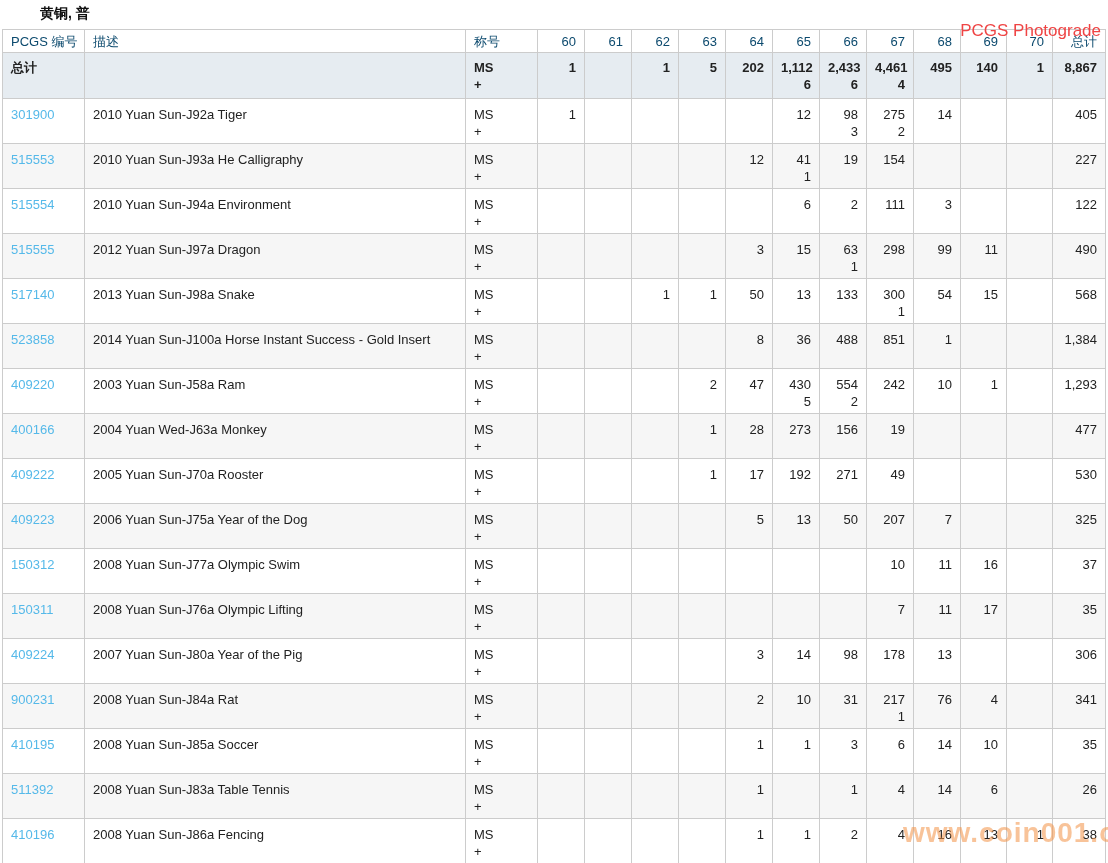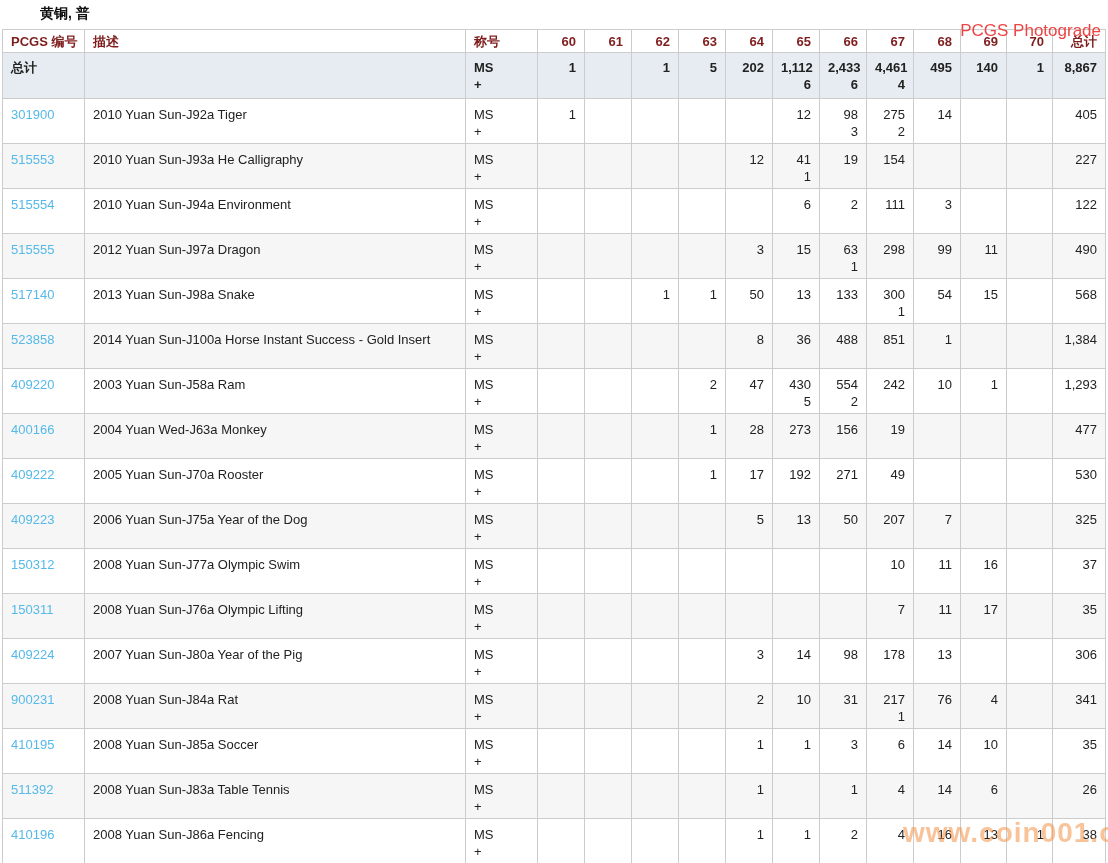--- a/index.html
+++ b/index.html
@@ -24,21 +24,21 @@
     width:1103px; margin-left:2px;
     border:1px solid #999;
   }
   th, td {
     border:1px solid #ccc;
     font-size:13px; line-height:17px;
     vertical-align:top;
     padding:3px 8px;
     overflow:hidden; white-space:nowrap;
   }
-  thead th { font-weight:bold; color:#7f1d1d; height:22px; text-align:left; padding:3px 8px 2px 8px; }
+  thead th { font-weight:normal; color:#0c4a6e; height:22px; text-align:left; padding:3px 8px 2px 8px; }
   thead th.num, td.num { text-align:right; }
   tr.totals td { background:#e6ecf1; font-weight:bold; height:46px; padding-top:6px; }
   tr.data-row td { height:45px; padding-top:7px; }
   tr.data-row.alt td { background:#f6f6f6; }
   .plink { color:#55b9e9; cursor:pointer; }
   .desig div { line-height:17px; }
   .watermark {
     position:absolute; left:903px; top:817px;
     font-size:28px; font-weight:bold; letter-spacing:1px;
     color:rgba(243,146,70,0.55);

